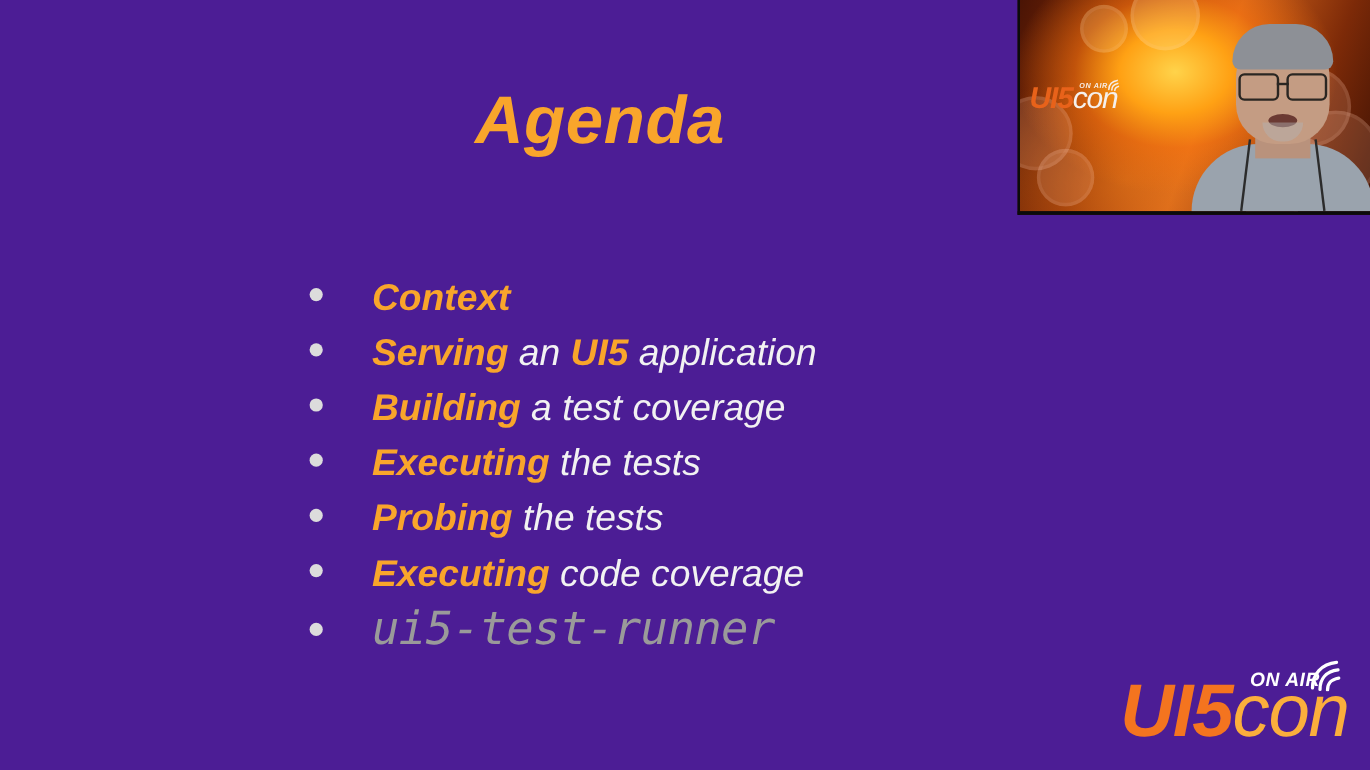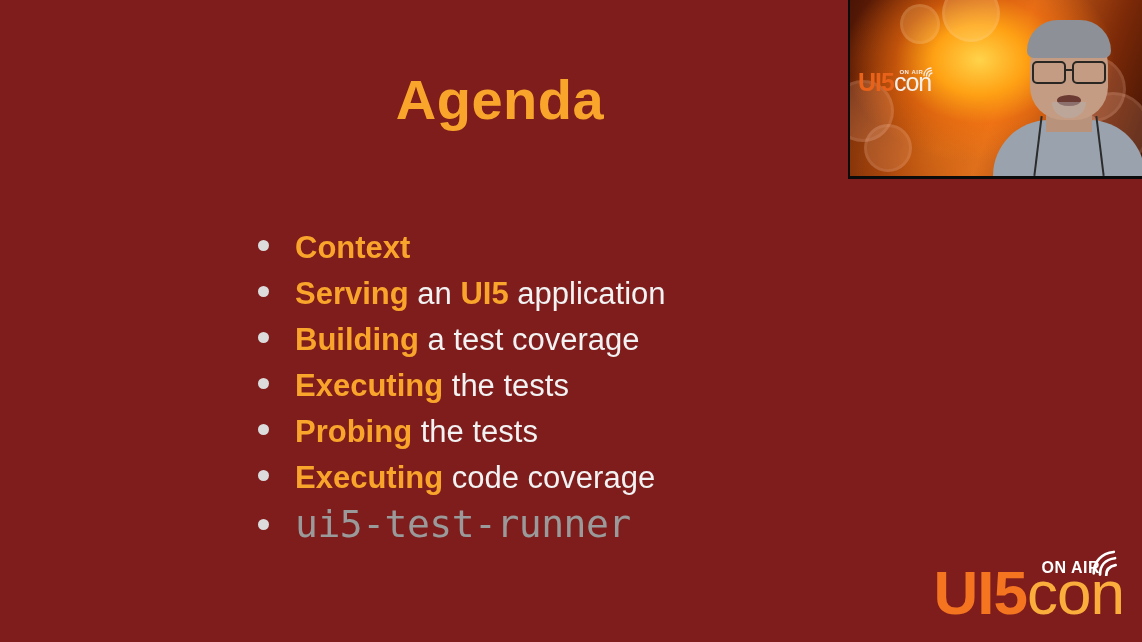--- a/index.html
+++ b/index.html
@@ -11,21 +11,22 @@
     height: 642px;
     background: #121212;
     font-family: "Liberation Sans", sans-serif;
     overflow: hidden;
     position: relative;
   }
 
   #slide {
     position: absolute;
     inset: 0;
-    background: #7f1d1d;
+    background: #4c1d95;
+    font-style: italic;
   }
 
   
   #slide-title {
     position: absolute;
     top: 72px;
     left: 0;
     width: 1000px;
     text-align: center;
     font-size: 56px;
@@ -57,20 +58,21 @@
     background: #dcdcdc;
     flex: 0 0 auto;
     position: relative;
     top: -7px;
     margin-right: 26px;
   }
   .item-text {
     font-size: 31px;
     line-height: 40px;
     color: #f2f2f2;
+    margin-left: 15px;
   }
   .kw {
     color: #F9A52B;
     font-weight: bold;
   }
   .mono-item .item-text {
     font-family: "DejaVu Sans Mono", "Liberation Mono", monospace;
     color: #9a9a9a;
     font-size: 38px;
     letter-spacing: -0.5px;

